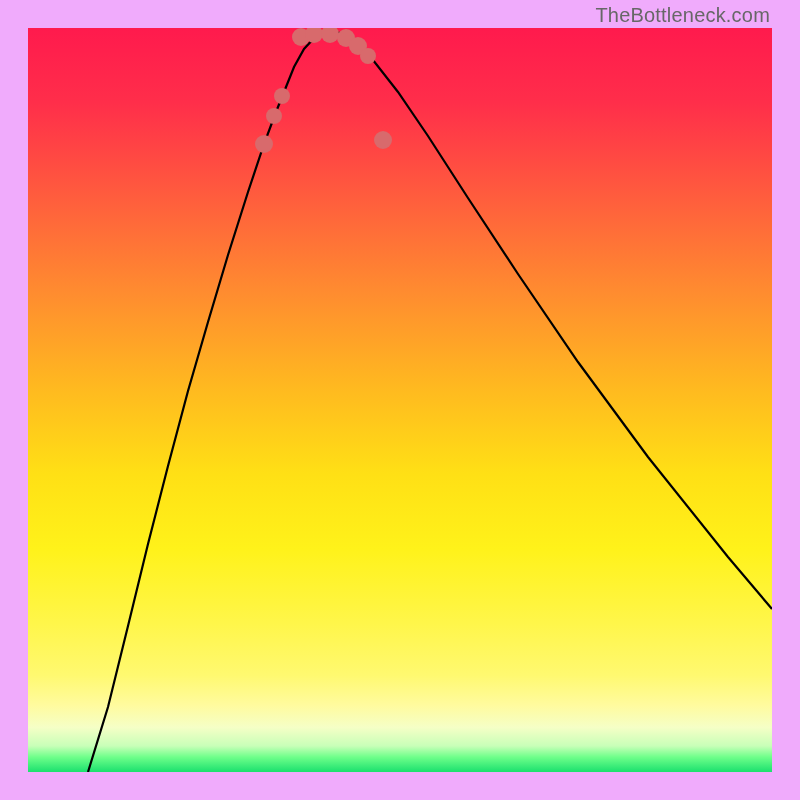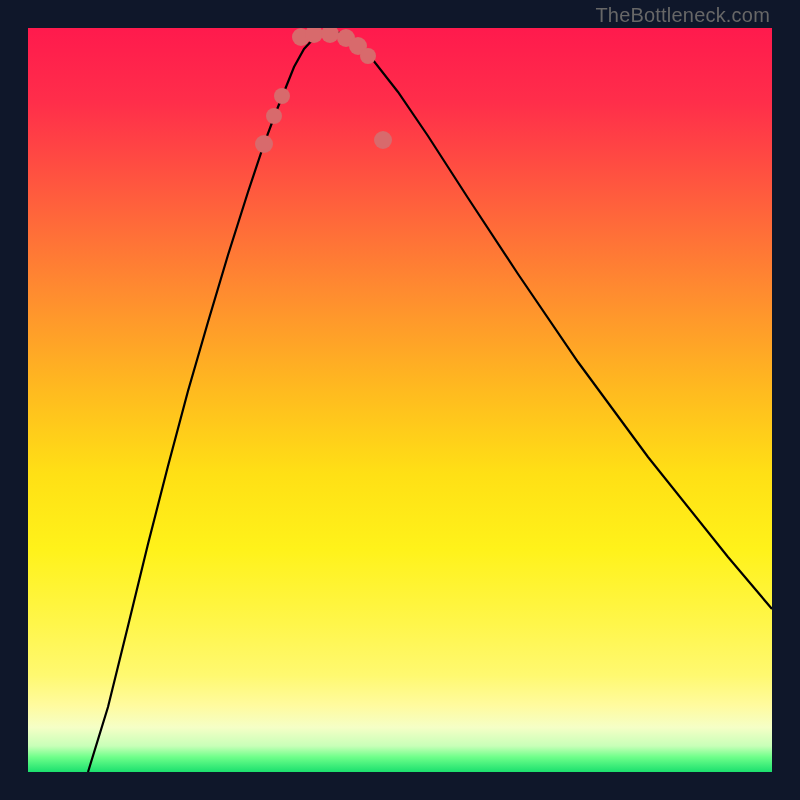--- a/index.html
+++ b/index.html
@@ -10,21 +10,21 @@
     background: #000;
     overflow: hidden;
     font-family: Arial, Helvetica, sans-serif;
   }
   .frame {
     position: absolute;
     top: 0;
     left: 0;
     width: 800px;
     height: 800px;
-    background: #0f172a;
+    background: #f0abfc;
   }
   .plot-area {
     position: absolute;
     top: 28px;
     left: 28px;
     width: 744px;
     height: 744px;
     overflow: hidden;
   }
   .gradient-bg {

